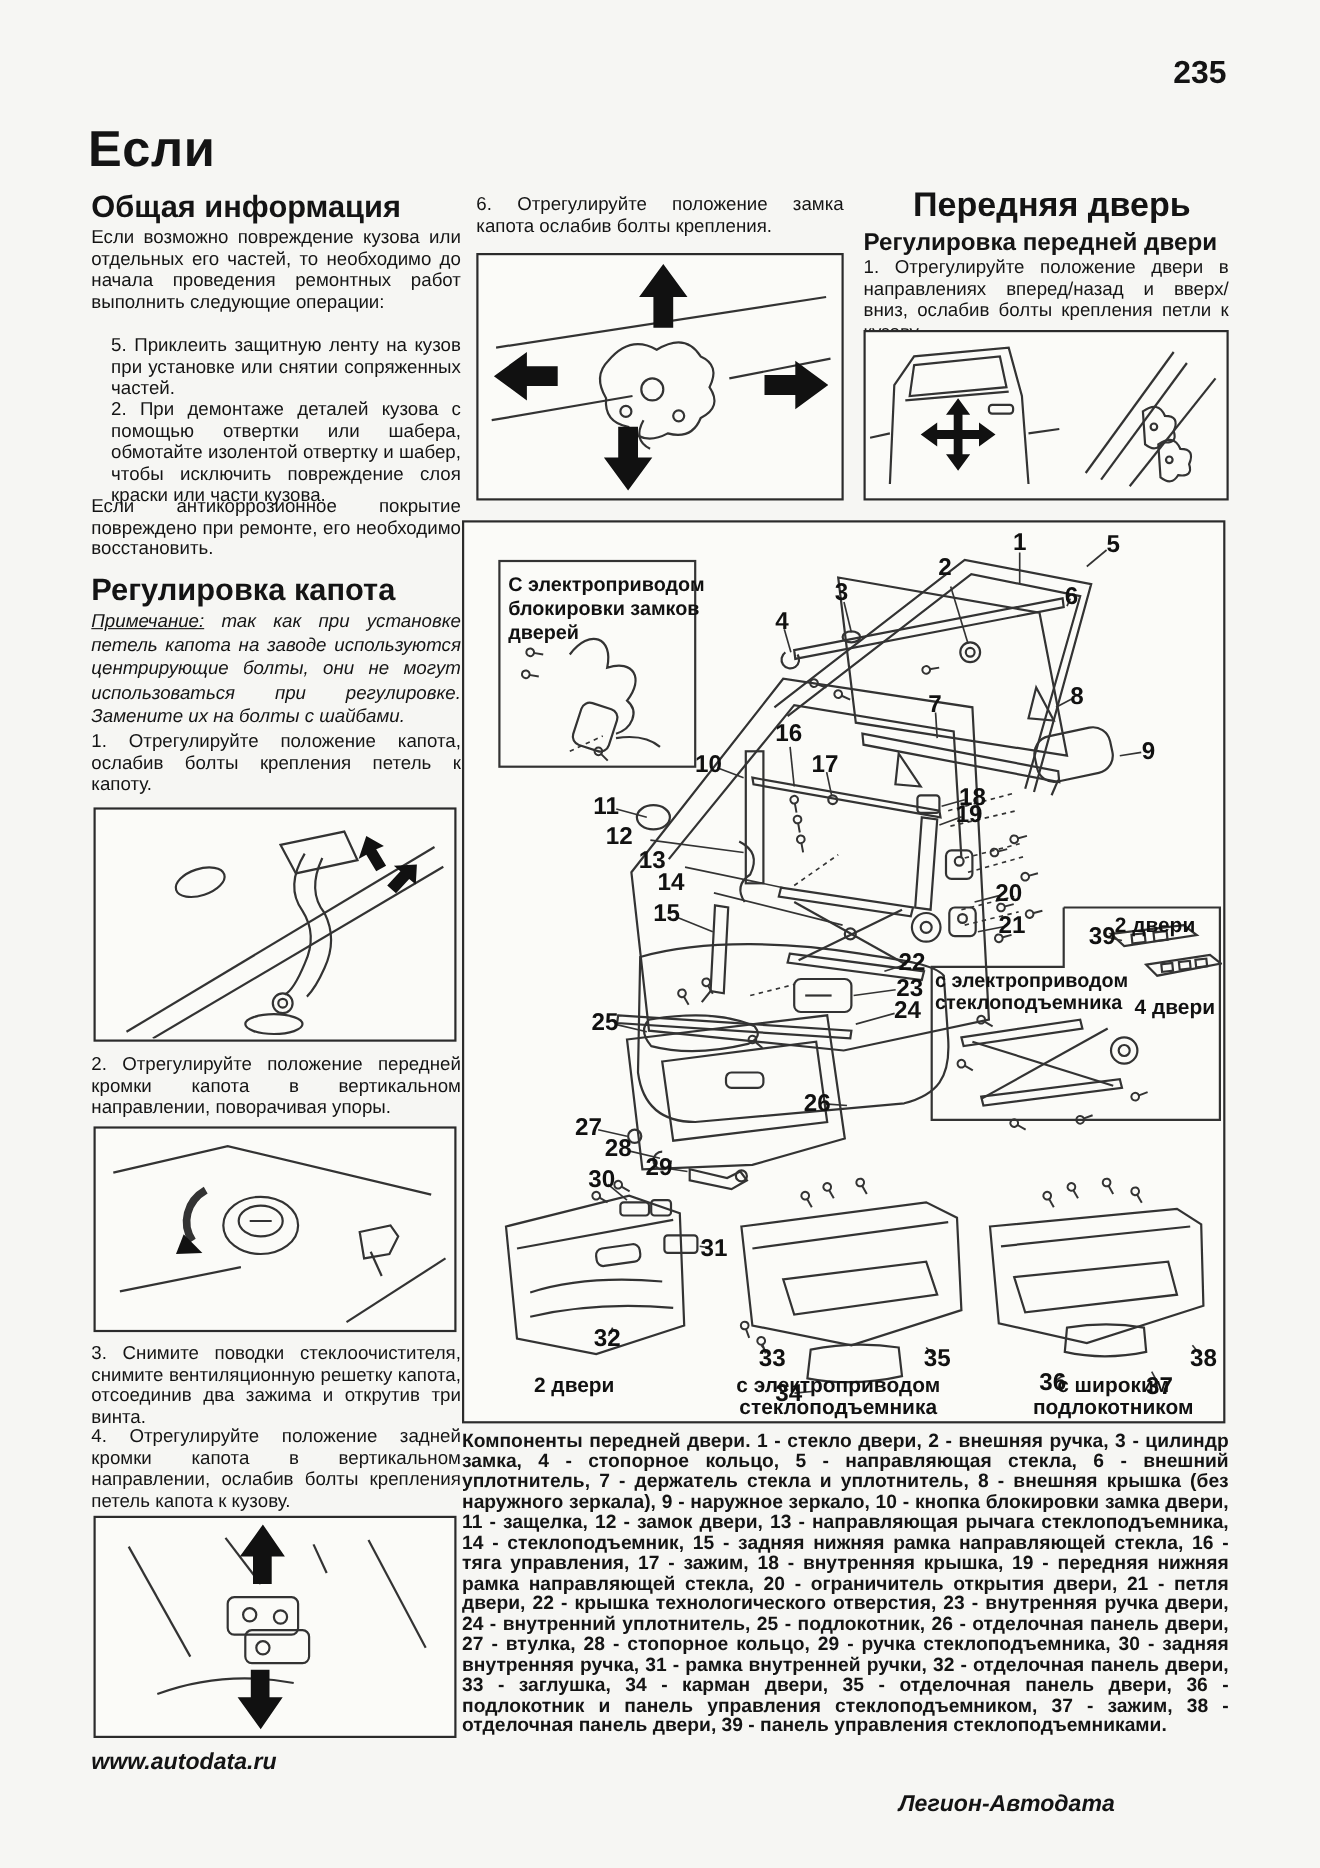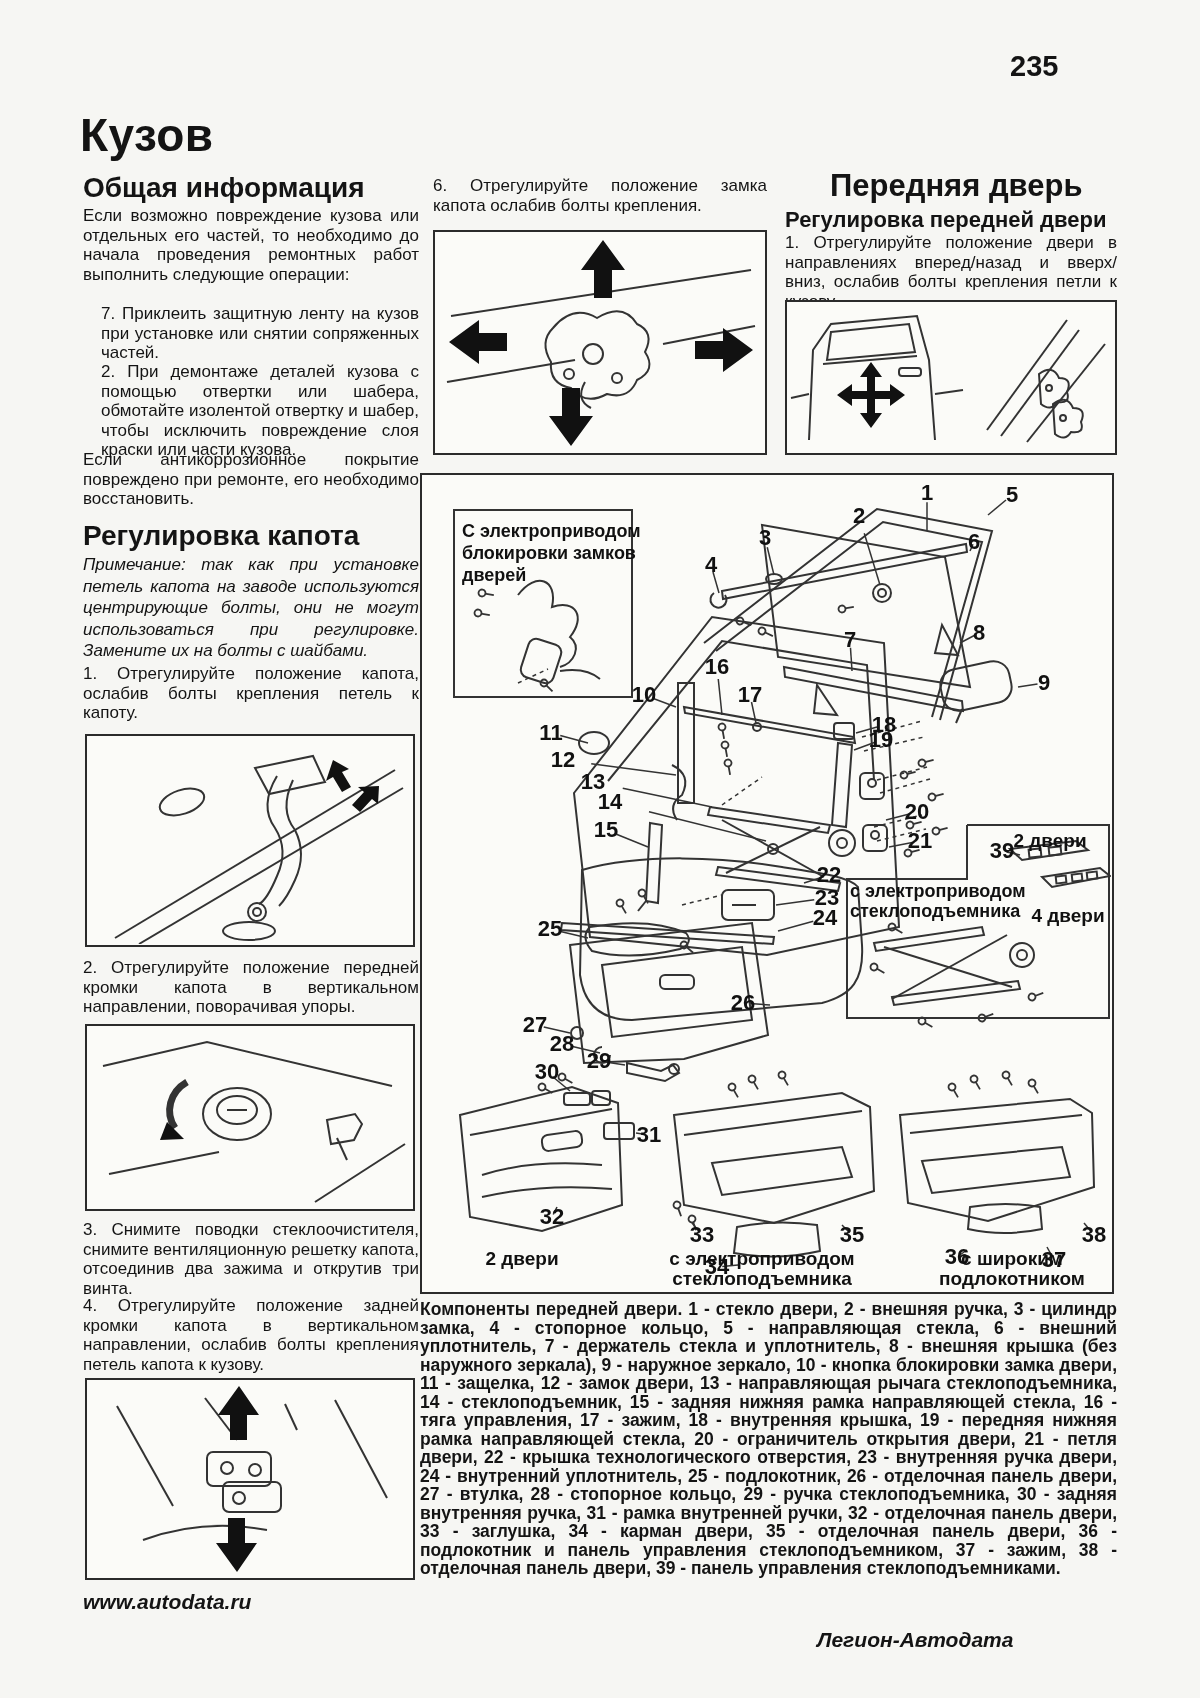--- a/index.html
+++ b/index.html
@@ -3,46 +3,46 @@
 <meta charset="utf-8">
 <style>
   html,body{margin:0;padding:0;}
   body{
     width:1200px;height:1698px;position:relative;
     background:#f6f6f3;color:#141414;
     font-family:"Liberation Sans",sans-serif;
     overflow:hidden;
   }
   .abs{position:absolute;}
-  .pagenum{font-size:29px;font-weight:bold;text-align:left;}
+  .pagenum{font-size:29px;font-weight:bold;text-align:right;}
   .title{font-size:46px;font-weight:bold;letter-spacing:0.5px;}
   .h2{font-size:28px;font-weight:bold;}
   .h2door{font-size:31px;font-weight:bold;}
   .h3door{font-size:22px;font-weight:bold;}
   .body{font-size:17px;line-height:19.5px;text-align:justify;}
   .note{font-size:17px;line-height:21.5px;font-style:italic;text-align:justify;}
-  .note .nlabel{}
+  .note .nlabel{text-decoration:underline;}
   .imgbox{border:2.5px solid #2b2b2b;background:#fbfbf8;box-sizing:border-box;}
   .caption{font-size:17.5px;line-height:18.5px;font-weight:bold;text-align:justify;}
   .footer{font-size:21px;font-weight:bold;font-style:italic;}
   svg{display:block;}
   svg text{font-family:"Liberation Sans",sans-serif;fill:#111;}
   .dlabel{font-size:19px;font-weight:bold;}
   .dlabel-s{font-size:18px;font-weight:bold;}
 </style>
 </head>
 <body>
 
 <div class="abs pagenum" style="left:1010px;top:50px;width:105px;">235</div>
 
-<div class="abs title" style="left:80px;top:108px;">Кузов</div>
+<div class="abs title" style="left:80px;top:108px;">Если</div>
 
 <div class="abs h2" style="left:83px;top:172px;">Общая информация</div>
 <div class="abs body" style="left:83px;top:206px;width:336px;">Если возможно повреждение кузова или отдельных его частей, то необходимо до начала проведения ремонтных работ выполнить следующие операции:</div>
-<div class="abs body" style="left:101px;top:304px;width:318px;">7. Приклеить защитную ленту на кузов при установке или снятии сопряженных частей.</div>
+<div class="abs body" style="left:101px;top:304px;width:318px;">5. Приклеить защитную ленту на кузов при установке или снятии сопряженных частей.</div>
 <div class="abs body" style="left:101px;top:362px;width:318px;">2. При демонтаже деталей кузова с помощью отвертки или шабера, обмотайте изолентой отвертку и шабер, чтобы исключить повреждение слоя краски или части кузова.</div>
 <div class="abs body" style="left:83px;top:450px;width:336px;">Если антикоррозионное покрытие повреждено при ремонте, его необходимо восстановить.</div>
 
 <div class="abs h2" style="left:83px;top:520px;">Регулировка капота</div>
 <div class="abs note" style="left:83px;top:554px;width:336px;"><span class="nlabel">Примечание:</span><span> так как при установке петель капота на заводе используются центрирующие болты, они не могут использоваться при регулировке. Замените их на болты с шайбами.</span></div>
 <div class="abs body" style="left:83px;top:664px;width:336px;">1. Отрегулируйте положение капота, ослабив болты крепления петель к капоту.</div>
 
 <div class="abs imgbox" style="left:85px;top:734px;width:330px;height:213px;">
   <svg width="325" height="208" viewBox="0 0 325 208">
     <g stroke="#333" stroke-width="2" fill="none">

